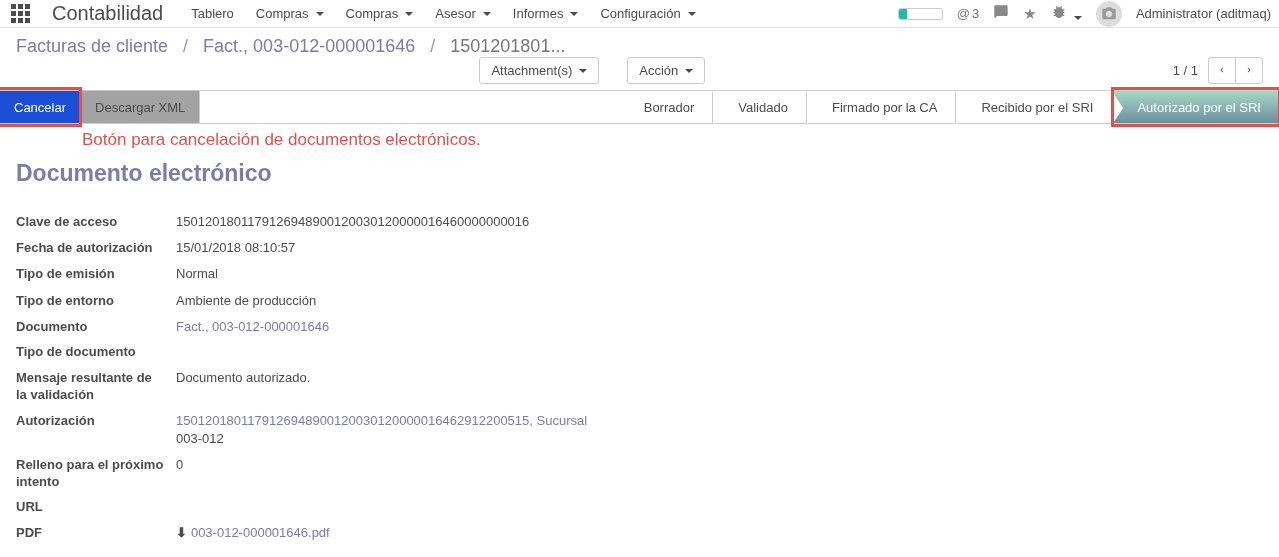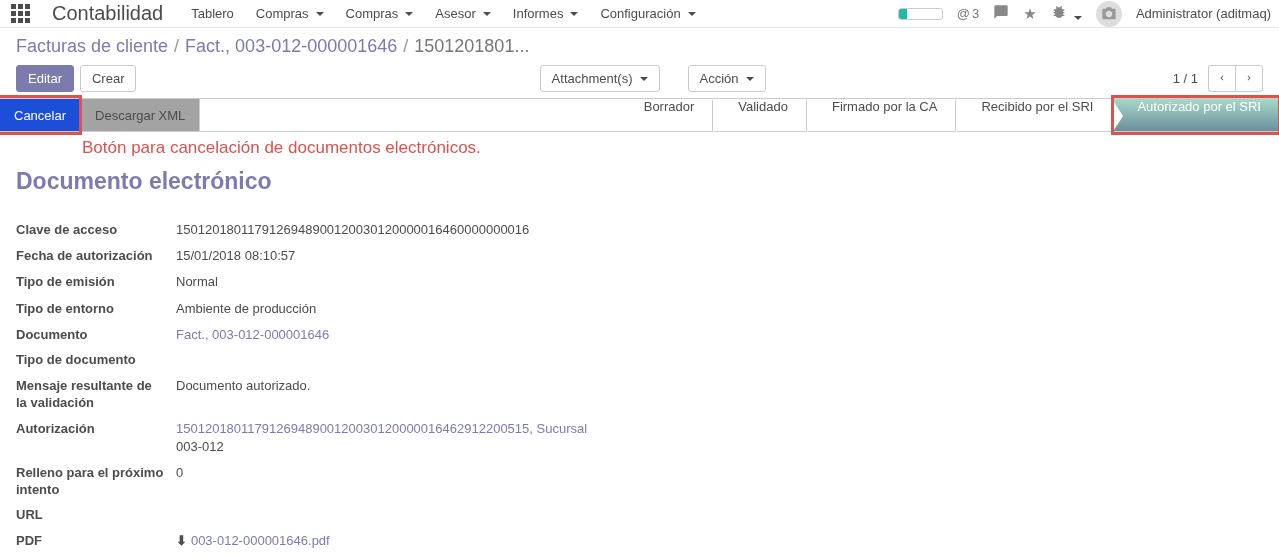--- a/index.html
+++ b/index.html
@@ -17,21 +17,21 @@
     .progress-ind { width: 45px; height: 12px; border: 1px solid #ccc; border-radius: 3px; position: relative; overflow: hidden; }
     .progress-ind::before { content: ''; position: absolute; left: 0; top: 0; bottom: 0; width: 8px; background: #1fbba6; }
     .at-icon { color: #777; display: flex; align-items: center; gap: 2px; }
     .icon-btn { color: #888; cursor: pointer; font-size: 15px; }
     .avatar { width: 26px; height: 26px; border-radius: 50%; background: #ddd; display: flex; align-items: center; justify-content: center; }
     .avatar svg { width: 16px; height: 16px; fill: #999; }
     .username { color: #4c4c4c; }
     
     
     .control-panel { padding: 8px 16px 0 16px; }
-    .breadcrumb { font-size: 18px; color: #777; margin-bottom: 8px; display: flex; align-items: center; gap: 6px; flex-wrap: wrap; }
+    .breadcrumb { font-size: 18px; color: #777; margin-bottom: 0; display: flex; align-items: center; gap: 15px; flex-wrap: wrap; }
     .breadcrumb a { color: #7c7bad; text-decoration: none; cursor: pointer; }
     .breadcrumb-sep { color: #999; }
     .breadcrumb-active { color: #777; }
     
     .cp-buttons-row { display: flex; align-items: center; justify-content: space-between; margin-bottom: 6px; }
     .cp-left, .cp-center, .cp-right { display: flex; align-items: center; gap: 6px; }
     .btn { padding: 5px 11px; border: 1px solid #ccc; background: #fff; cursor: pointer; border-radius: 3px; font-size: 13px; color: #4c4c4c; display: inline-flex; align-items: center; gap: 4px; }
     .btn-primary { background: #7c7bad; color: #fff; border-color: #7c7bad; }
     .pager-val { font-size: 13px; color: #4c4c4c; padding: 0 4px; }
     .pager-btn { padding: 5px 8px; border: 1px solid #ccc; background: #fff; cursor: pointer; color: #4c4c4c; }
@@ -40,21 +40,21 @@
     .pager-group .pager-btn:last-child { border-radius: 0 3px 3px 0; }
     
     
     .statusbar-row { display: flex; align-items: stretch; border: 1px solid #ccc; border-left: none; border-right: none; height: 34px; }
     .statusbar-actions { display: flex; align-items: stretch; position: relative; }
     .status-btn { padding: 0 14px; border-right: 1px solid #ccc; background: #a3a3a3; display: flex; align-items: center; cursor: pointer; font-size: 13px; color: #4c4c4c; }
     .status-btn.cancel { background: #1d4ed8; color: #fff; position: relative; }
     .highlight-cancel { position: absolute; top: -4px; left: -5px; right: -2px; bottom: -4px; border: 3px solid #d9534f; pointer-events: none; z-index: 10; }
     .status-spacer { flex: 1; }
     .status-arrows { display: flex; align-items: stretch; position: relative; }
-    .arrow-step { position: relative; padding: 0 18px 0 26px; display: flex; align-items: flex-start; font-size: 13px; color: #4c4c4c; background: #fff; }
+    .arrow-step { position: relative; padding: 0 18px 0 26px; display: flex; align-items: center; font-size: 13px; color: #4c4c4c; background: #fff; }
     .arrow-step::before, .arrow-step::after { content: ''; position: absolute; top: 0; width: 0; height: 0; border-top: 17px solid transparent; border-bottom: 17px solid transparent; }
     .arrow-step::before { left: 0; border-left: 11px solid #ccc; }
     .arrow-step::after { left: 1px; border-left: 11px solid #fff; z-index: 1; }
     .arrow-step:first-child::before, .arrow-step:first-child::after { display: none; }
     .arrow-step.active-final { background: linear-gradient(to bottom, #a8d8c8, #6b8f9c); color: #fff; position: relative; }
     .highlight-authorized { position: absolute; top: -4px; left: 0px; right: -2px; bottom: -4px; border: 3px solid #d9534f; pointer-events: none; z-index: 10; }
     .arrow-step.active-final::after { border-left-color: #fff; }
     .arrow-step span { position: relative; z-index: 2; }
     
     
@@ -138,24 +138,20 @@
 
 <div class="control-panel">
   <div class="breadcrumb">
     <a>Facturas de cliente</a>
     <span class="breadcrumb-sep">/</span>
     <a>Fact., 003-012-000001646</a>
     <span class="breadcrumb-sep">/</span>
     <span class="breadcrumb-active">1501201801...</span>
   </div>
   <div class="cp-buttons-row">
-    <div class="cp-left">
-      <button class="btn btn-primary">Editar</button>
-      <button class="btn">Crear</button>
-    </div>
     <div class="cp-center" style="flex:1; justify-content:center;gap:28px;">
       <button class="btn">
           <span>Attachment(s)</span>
           <span class="caret"></span>
         </button>
       <button class="btn">
           <span>Acción</span>
           <span class="caret"></span>
         </button>
     </div>

